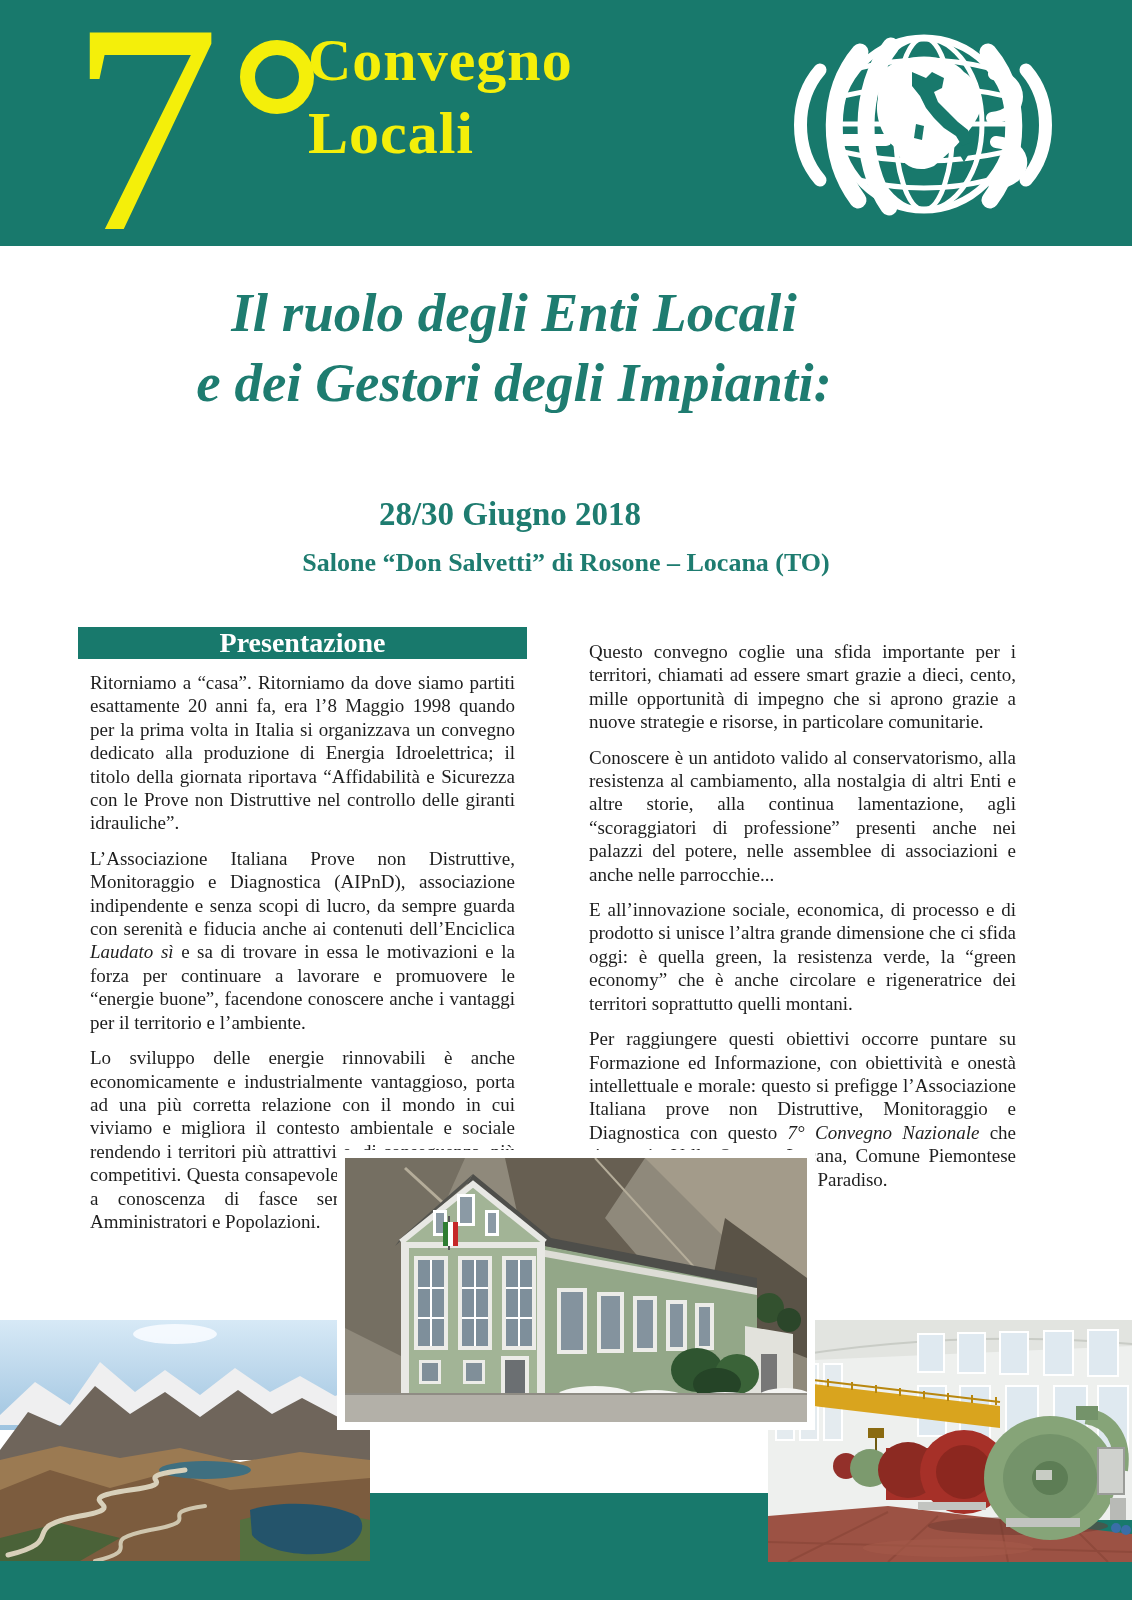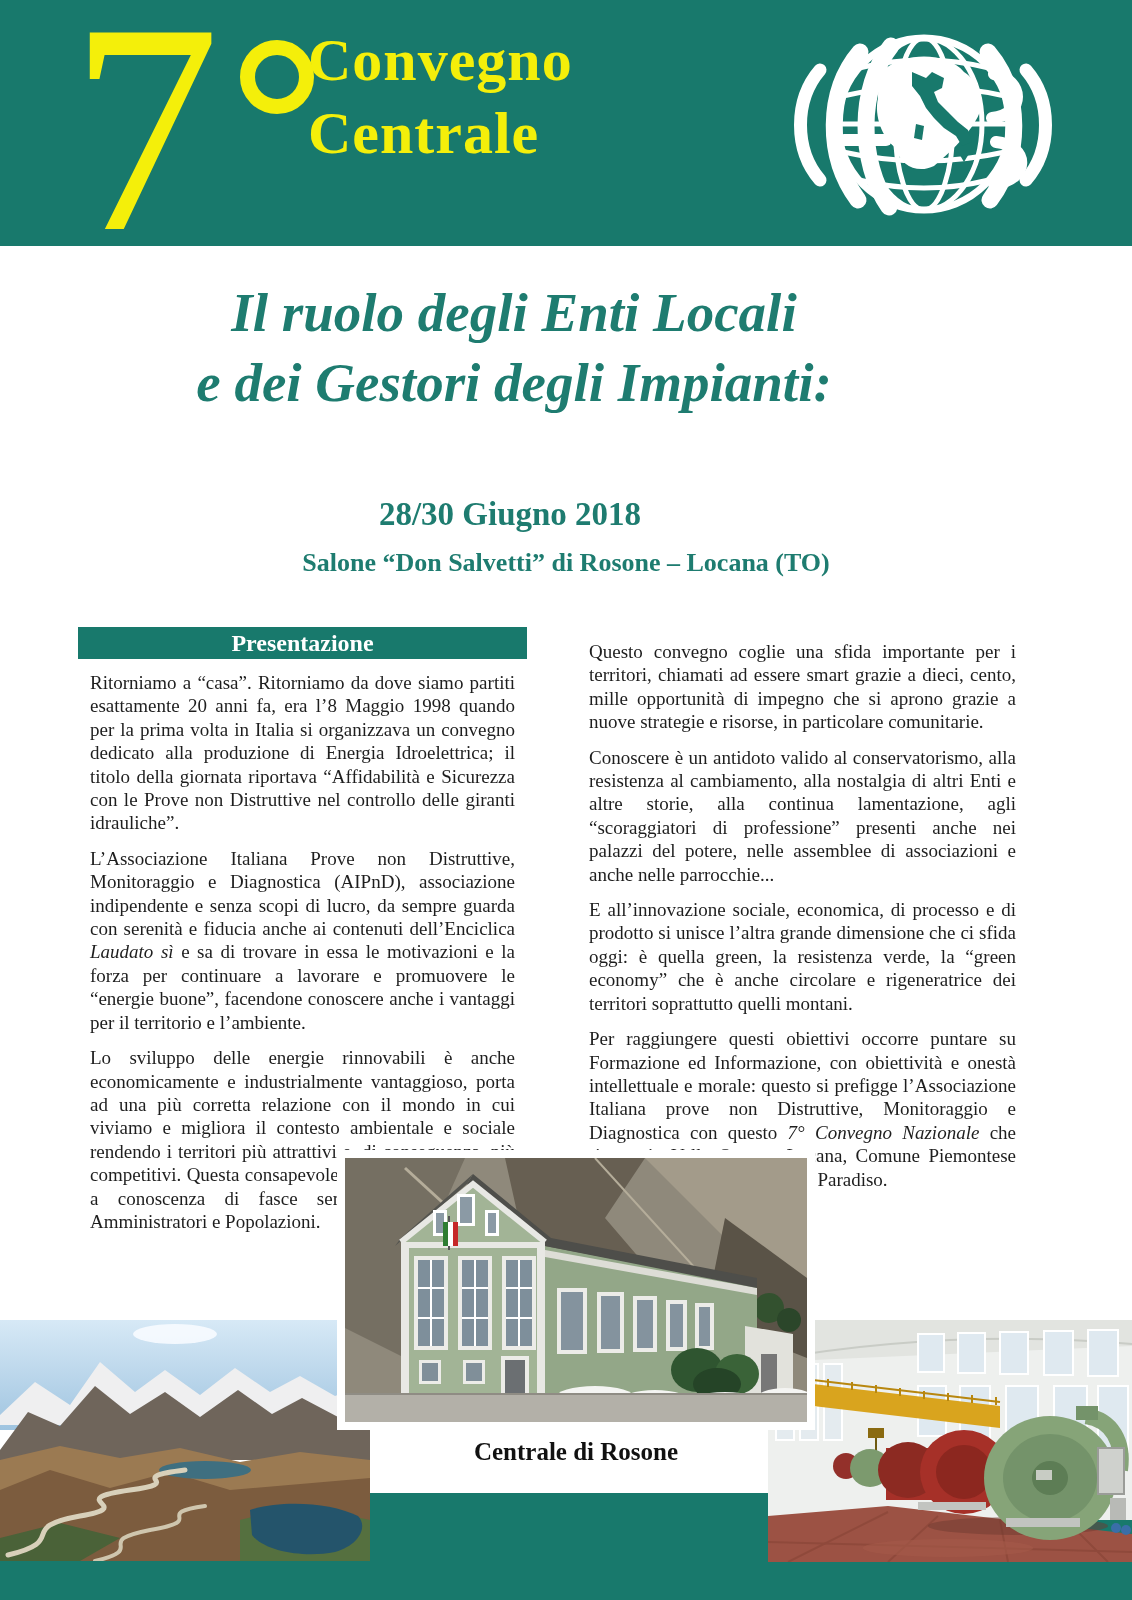--- a/index.html
+++ b/index.html
@@ -22,21 +22,21 @@
   .head-title{position:absolute;left:308px;top:24px;margin:0;color:var(--yellow);font-size:60px;line-height:73px;font-weight:bold;letter-spacing:1px;}
   .logo{position:absolute;left:786px;top:20px;width:278px;height:208px;}
   
   .event-title{position:absolute;left:0;top:278px;width:1028px;text-align:center;margin:0;
     color:var(--title-teal);font-size:55px;line-height:70px;font-weight:bold;font-style:italic;}
   .event-date{position:absolute;left:0;top:492px;width:1020px;text-align:center;color:var(--title-teal);font-size:33px;line-height:44px;font-weight:bold;}
   .event-venue{position:absolute;left:0;top:540px;width:1132px;text-align:center;color:var(--title-teal);font-size:26px;line-height:46px;font-weight:bold;}
   
   .col-left{position:absolute;left:78px;top:627px;width:449px;}
   .col-right{position:absolute;left:577px;top:628px;width:451px;}
-  .pres-bar{height:32px;background:var(--teal);color:#ffffff;text-align:center;font-size:24px;line-height:32px;font-weight:bold;}
+  .pres-bar{height:32px;background:var(--teal);color:#ffffff;text-align:center;font-size:28px;line-height:32px;font-weight:bold;}
   .col-text{margin-top:8px;font-size:19px;line-height:23.4px;text-align:justify;color:var(--body-text);}
   .col-text p{margin:12px;}
   
   .footer-band{position:absolute;left:0;top:1493px;width:1132px;height:107px;background:var(--teal);z-index:1;}
   .photo{position:absolute;z-index:2;}
   .photo svg{display:block;width:100%;height:100%;}
   .photo-left{left:0;top:1320px;width:370px;height:241px;}
   .photo-right{left:768px;top:1320px;width:364px;height:242px;}
   .photo-center{left:337px;top:1150px;width:462px;height:264px;background:#ffffff;padding:8px;z-index:3;}
   .photo-caption{position:absolute;left:337px;top:1438px;width:478px;text-align:center;z-index:3;
@@ -47,21 +47,21 @@
 
 <div class="page">
 
   <header class="header-band">
     <div class="edition">
       <span>7</span>
     </div>
     <span class="edition-deg"></span>
     <h1 class="head-title">
       <div>Convegno</div>
-      <div>Centrale</div>
+      <div>Locali</div>
     </h1>
     <div class="logo">
       <svg viewBox="0 0 278 208" preserveAspectRatio="xMidYMid meet">
         <defs>
           <clipPath id="globeclip">
               <circle cx="138" cy="104" r="86"></circle>
             </clipPath>
         </defs>
 
         <g stroke="#ffffff" fill="none" stroke-linecap="round">
@@ -231,21 +231,20 @@
 
       <ellipse cx="250" cy="240" rx="40" ry="12" fill="#f4f4f2"></ellipse>
       <ellipse cx="310" cy="244" rx="36" ry="12" fill="#f4f4f2"></ellipse>
       <ellipse cx="380" cy="246" rx="40" ry="12" fill="#eeeeec"></ellipse>
       <ellipse cx="440" cy="242" rx="30" ry="12" fill="#f4f4f2"></ellipse>
 
       <rect x="0" y="236" width="462" height="28" fill="#b3b0a8"></rect>
       <line x1="0" y1="236" x2="462" y2="236" stroke="#8f8c84" stroke-width="2"></line>
     </svg>
   </div>
-  <div class="photo-caption">Centrale di Rosone</div>
 
   <div class="photo photo-right">
     <svg viewBox="0 0 364 242" preserveAspectRatio="none">
       <rect width="364" height="200" fill="#eef0ee"></rect>
       <polygon points="0,0 364,0 364,26 0,42" fill="#e2e4e0"></polygon>
       <path d="M0,40 Q182,8 364,24" stroke="#c9ccc6" stroke-width="2" fill="none"></path>
 
       <g fill="#e4ebef" stroke="#ffffff" stroke-width="2">
         <rect x="8" y="44" width="18" height="30"></rect>
           <rect x="32" y="44" width="18" height="30"></rect>

